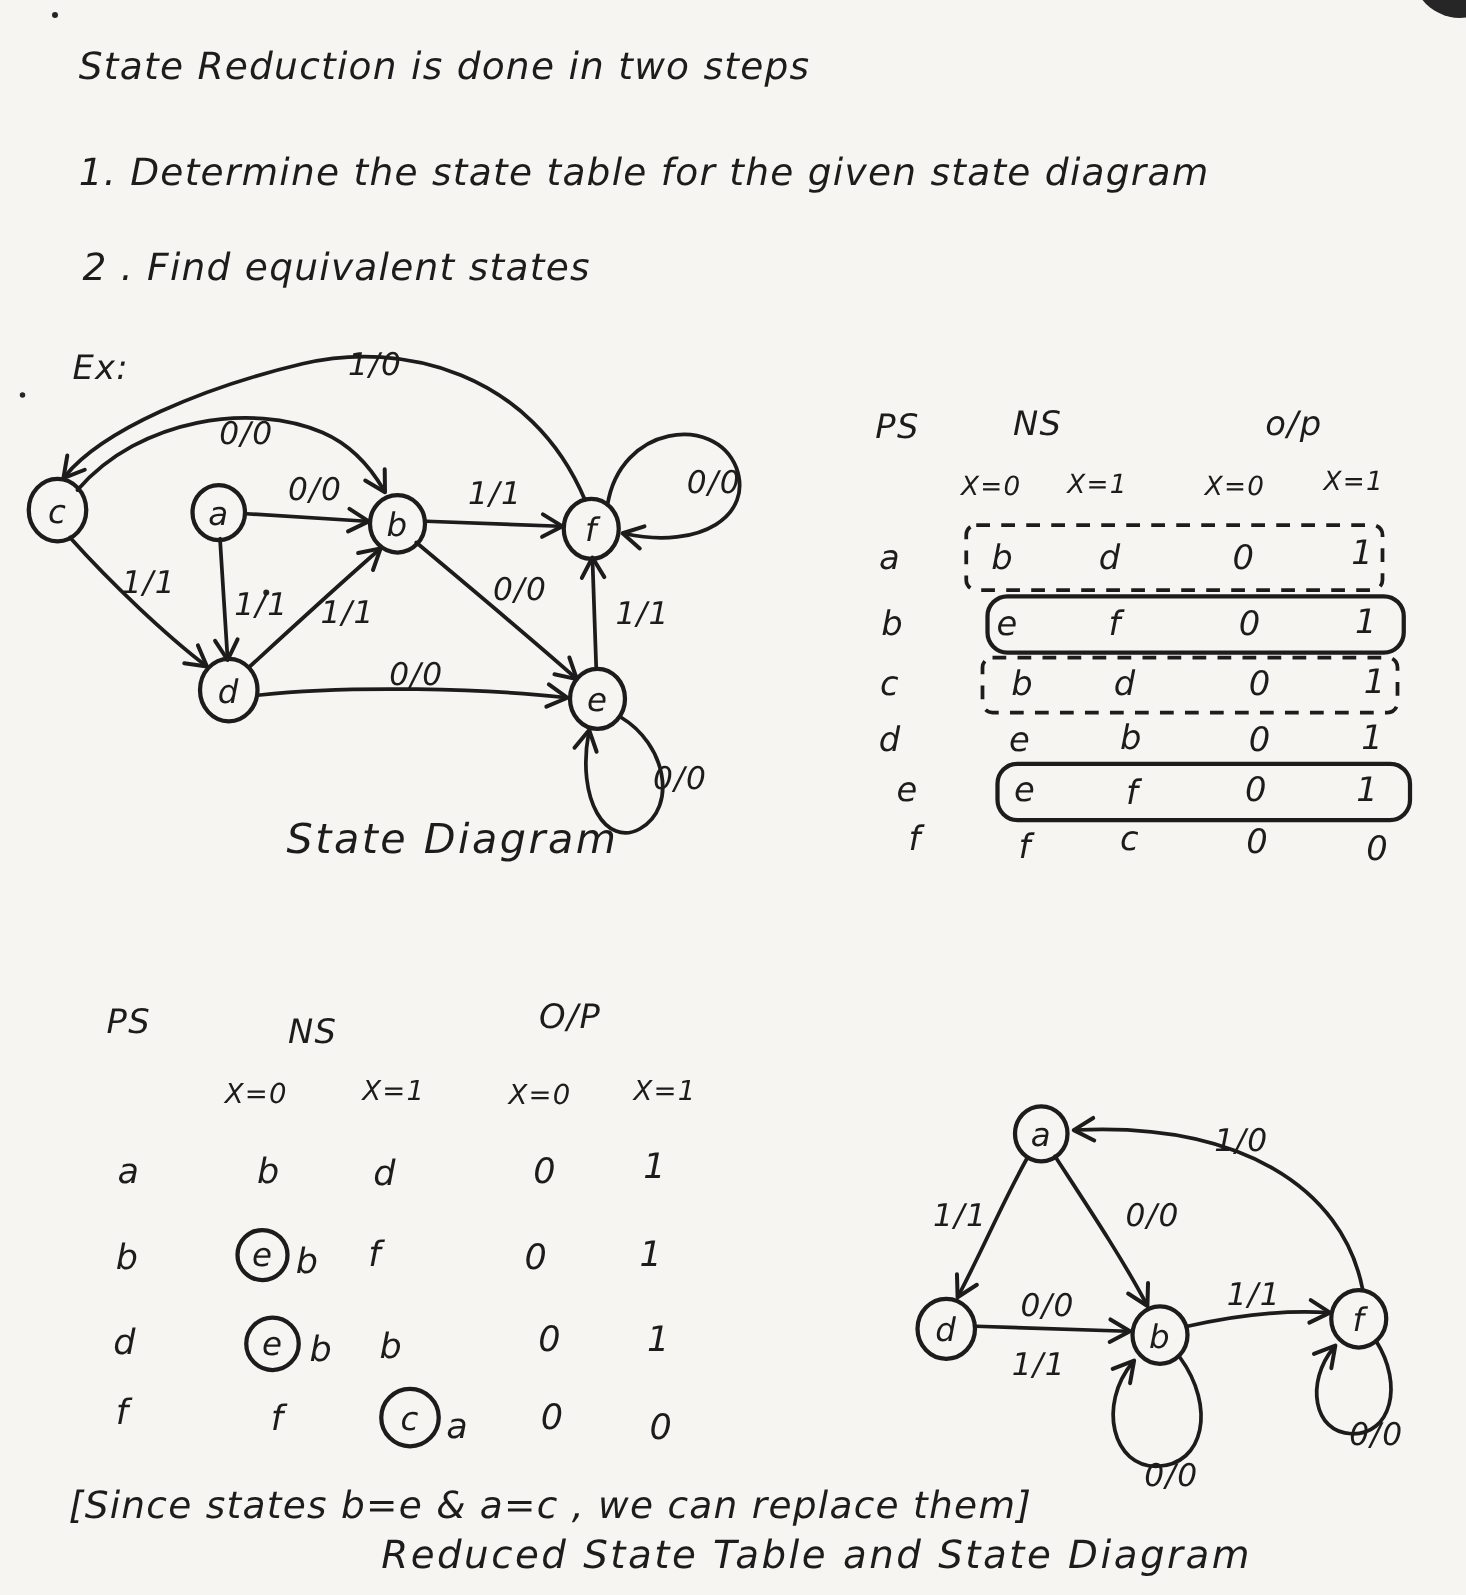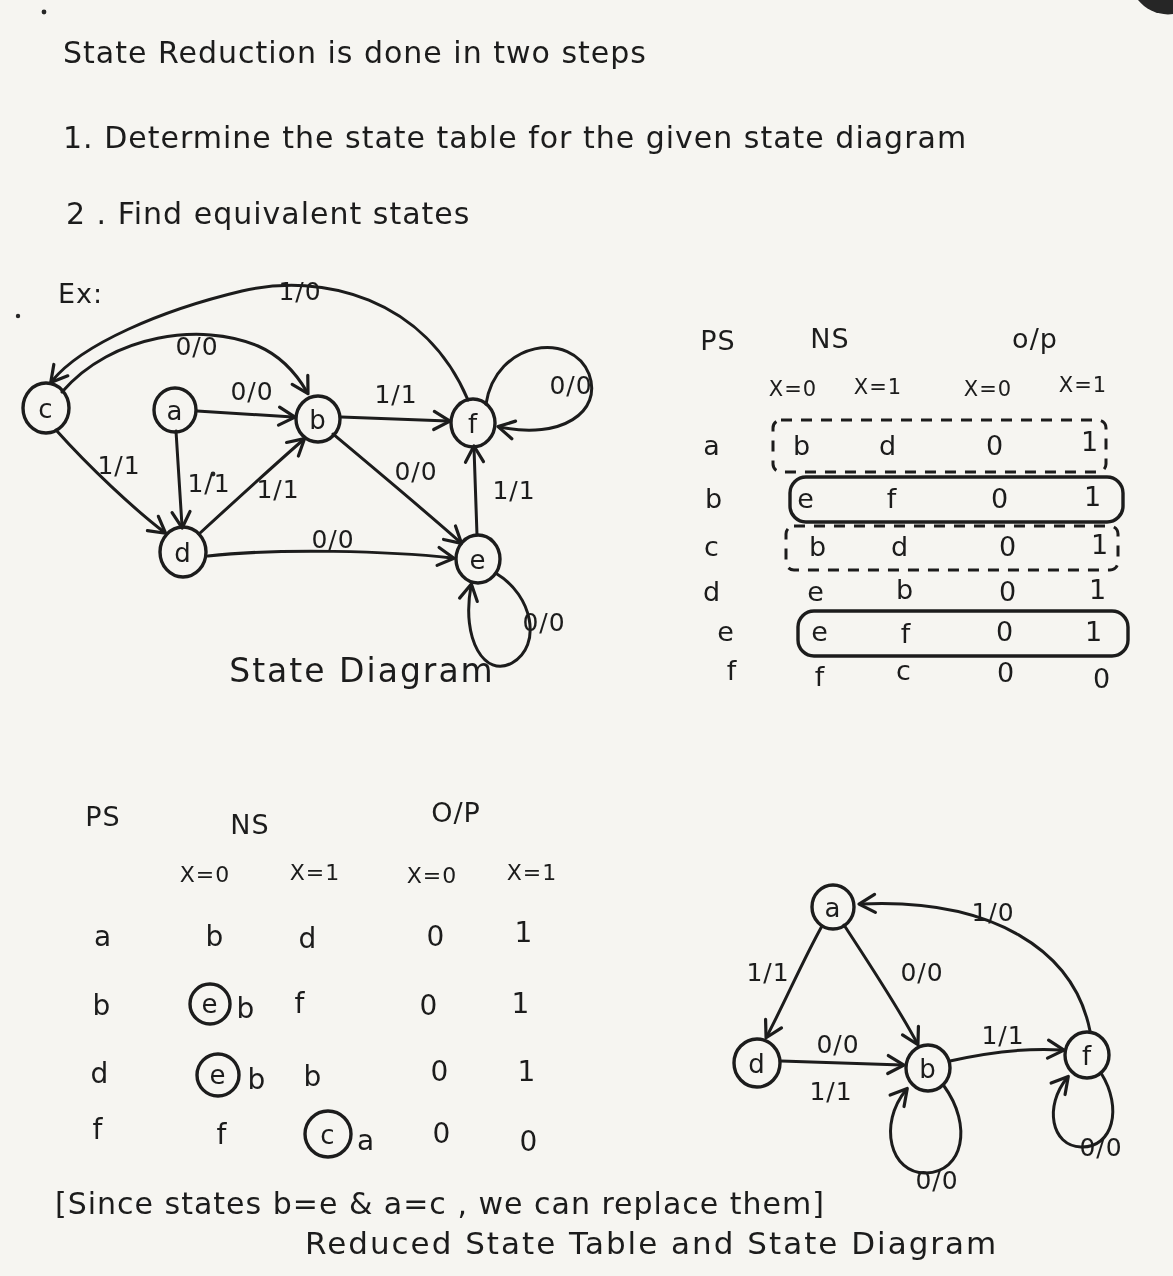--- a/index.html
+++ b/index.html
@@ -1,18 +1,18 @@
 <!DOCTYPE html>
 <html><head>
 <meta charset="utf-8">
 <style>
   html,body{margin:0;padding:0;background:#e8e8e6;}
   .page{
     position:relative;width:1173px;height:1276px;margin:0 auto;
-    background:#f6f5f1;overflow:hidden;
+    background:#f6f5f1;overflow:hidden;font-style:italic;
   }
   svg{display:block}
   .hw{font-family:"DejaVu Sans",sans-serif;fill:#1c1c1c;letter-spacing:1px;}
   .t30{font-size:30px}
   .t27{font-size:27px}
   .t26{font-size:26px}
   .t25{font-size:25px}
   .t22{font-size:22px}
   .t21{font-size:21px}
   .t28{font-size:28px}

